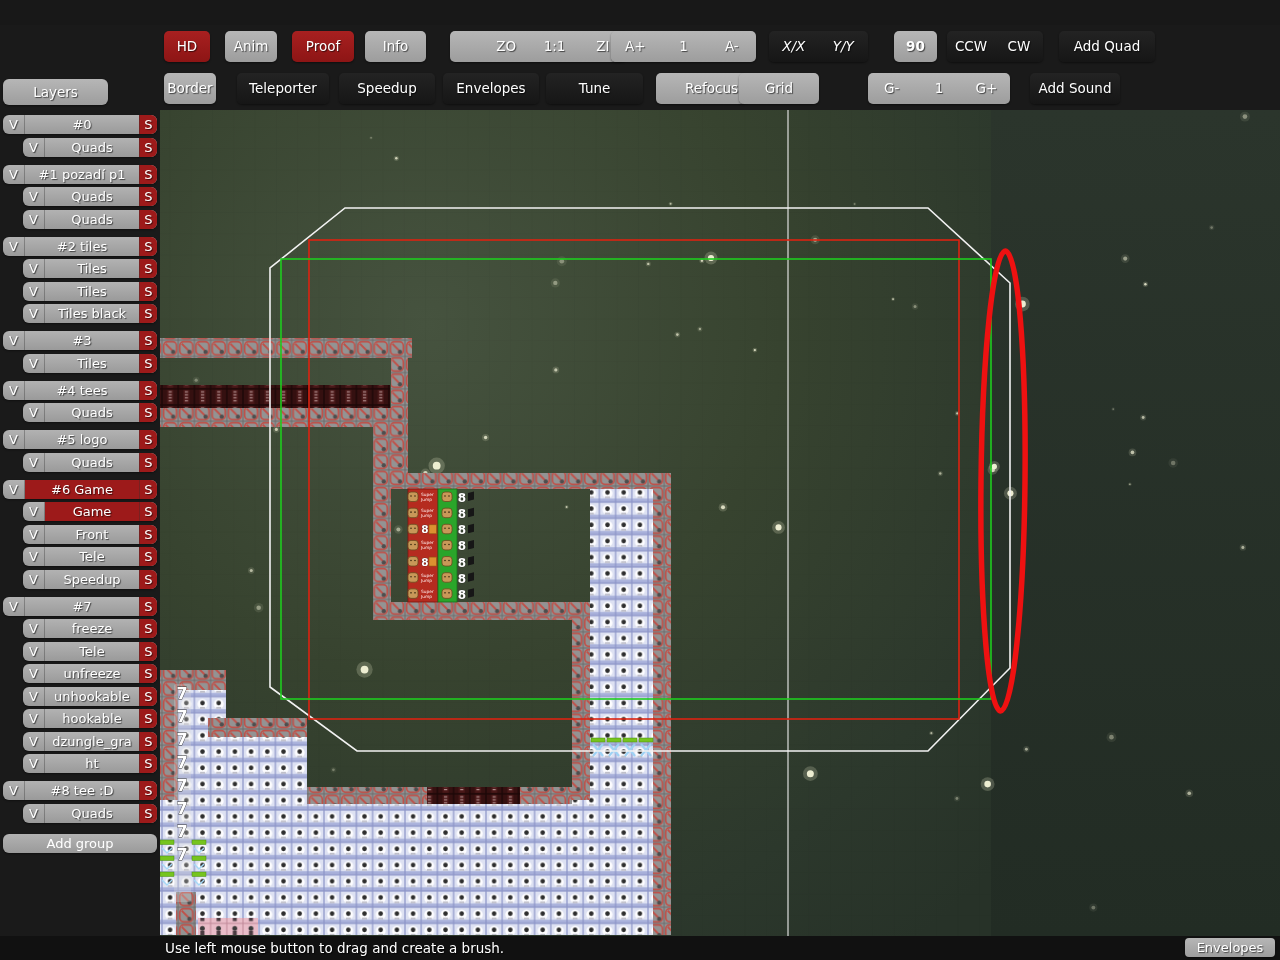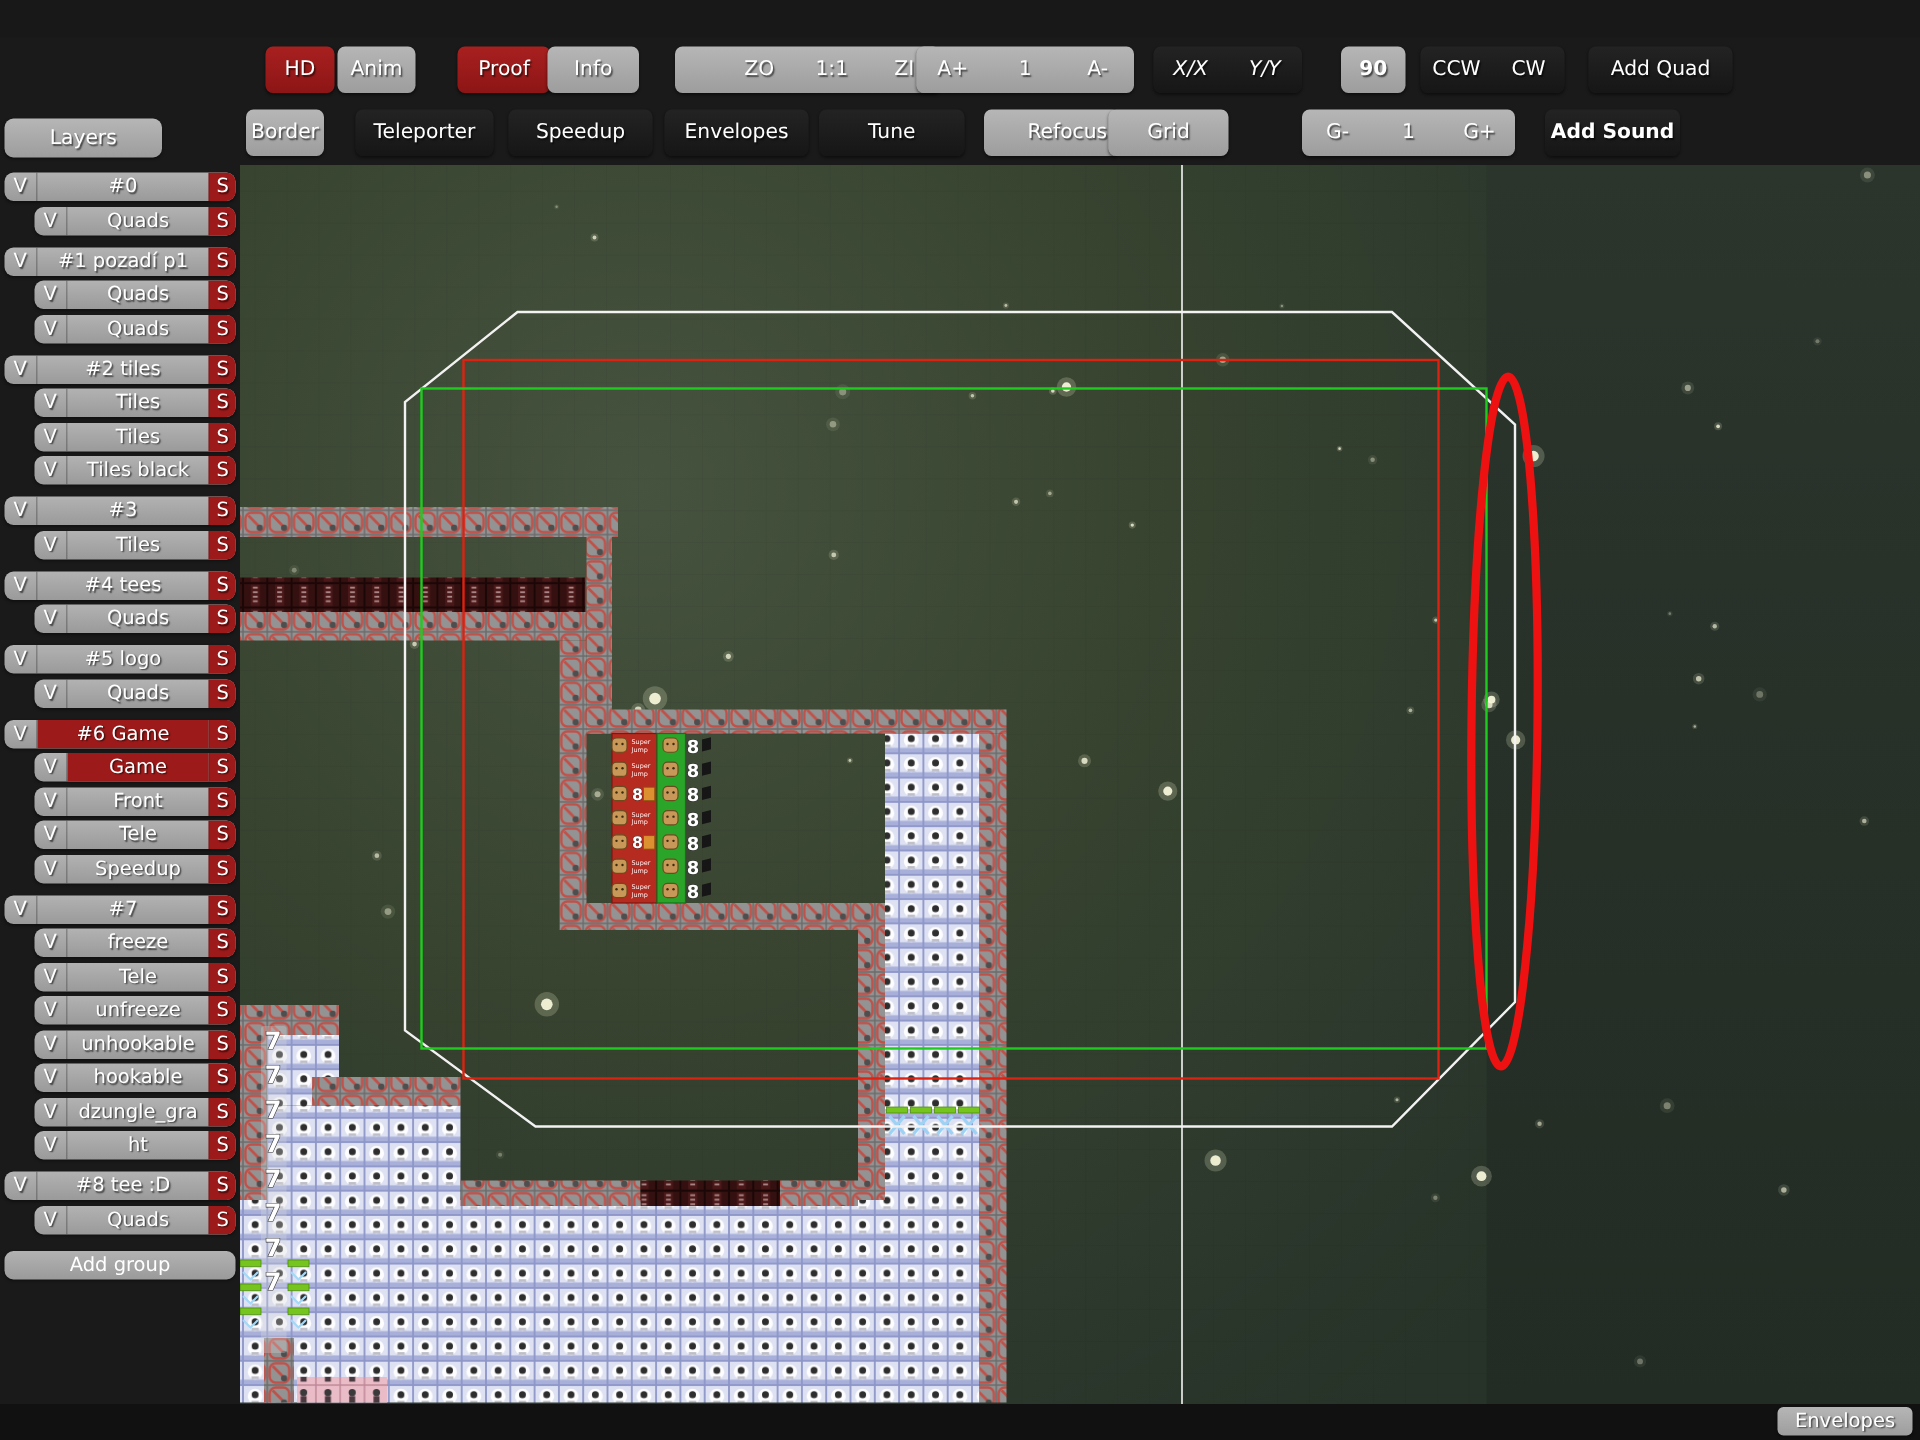--- a/index.html
+++ b/index.html
@@ -11,21 +11,21 @@
   #titlebar{position:absolute;left:0;top:0;width:1280px;height:25px;background:#0a0a0a;}
   #toolbar{position:absolute;left:0;top:25px;width:1280px;height:85px;background:#1a1a1a;}
   #sidebar{position:absolute;left:0;top:110px;width:160px;height:826px;background:#1a1a1a;}
   #statusbar{position:absolute;left:0;top:936px;width:1280px;height:24px;background:#111111;}
   
   .btn{position:absolute;border-radius:5px;text-align:center;font-size:13.5px;
        color:#fff;text-shadow:1px 1px 1px rgba(0,0,0,.6);cursor:default;
        box-shadow:0 1px 2px rgba(0,0,0,.45);}
   .gray{background:linear-gradient(#b6b6b6,#9d9d9d);}
   .dark{background:linear-gradient(#232323,#161616);}
-  .red {background:linear-gradient(#a82020,#8d1515);margin-left:13px;}
+  .red {background:linear-gradient(#a82020,#8d1515);}
   .grp{display:flex;align-items:center;justify-content:space-around;}
   .grp span{flex:1;}
   .h31{height:31px;line-height:31px;}
   
   #file-btn{left:3px;top:4px;width:94px;height:18px;line-height:18px;border-radius:3px;font-size:13px;}
   #map-title{position:absolute;left:165px;top:0;height:25px;line-height:25px;font-size:14px;}
   #zoom-info{position:absolute;right:34px;top:0;height:25px;line-height:25px;font-size:14px;}
   #close-btn{right:3px;top:4px;width:22px;height:18px;line-height:17px;border-radius:4px;font-size:13px;}
   
   #layers-btn{left:3px;top:54px;width:105px;height:26px;line-height:26px;border-radius:6px;}
@@ -407,21 +407,21 @@
     <div class="btn dark h31" style="left:339px;top:48px;width:96px;">Speedup</div>
     <div class="btn dark h31" style="left:443px;top:48px;width:96px;">Envelopes</div>
     <div class="btn dark h31" style="left:546px;top:48px;width:97px;">Tune</div>
     <div class="btn gray h31" style="left:656px;top:48px;width:71px;padding-left:20px;">Refocus</div>
     <div class="btn gray h31" style="left:739px;top:48px;width:80px;">Grid</div>
     <div class="btn gray h31 grp" style="left:868px;top:48px;width:142px;">
       <span>G-</span>
       <span>1</span>
       <span>G+</span>
     </div>
-    <div class="btn dark h31" style="left:1030px;top:48px;width:90px;font-weight:bold;">Add Sound</div>
+    <div class="btn dark h31" style="left:1030px;top:48px;width:90px;">Add Sound</div>
 
     <div class="btn gray" id="layers-btn">Layers</div>
   </div>
 
   <div id="sidebar">
     <div id="layers-list">
         <div class="lrow">
           <span class="vbox">V</span>
           <span class="llabel">#0</span>
           <span class="sbox">S</span>
@@ -569,16 +569,17 @@
         <div class="lrow child">
           <span class="vbox">V</span>
           <span class="llabel">Quads</span>
           <span class="sbox">S</span>
         </div>
         <div id="addgroup-btn">Add group</div>
       </div>
   </div>
 
   <div id="statusbar">
+    <div id="status-hint" class="tshadow">Use left mouse button to drag and create a brush.</div>
     <div class="btn gray" id="envelopes-btn">Envelopes</div>
   </div>
 
 </div>
 
 </body></html>

